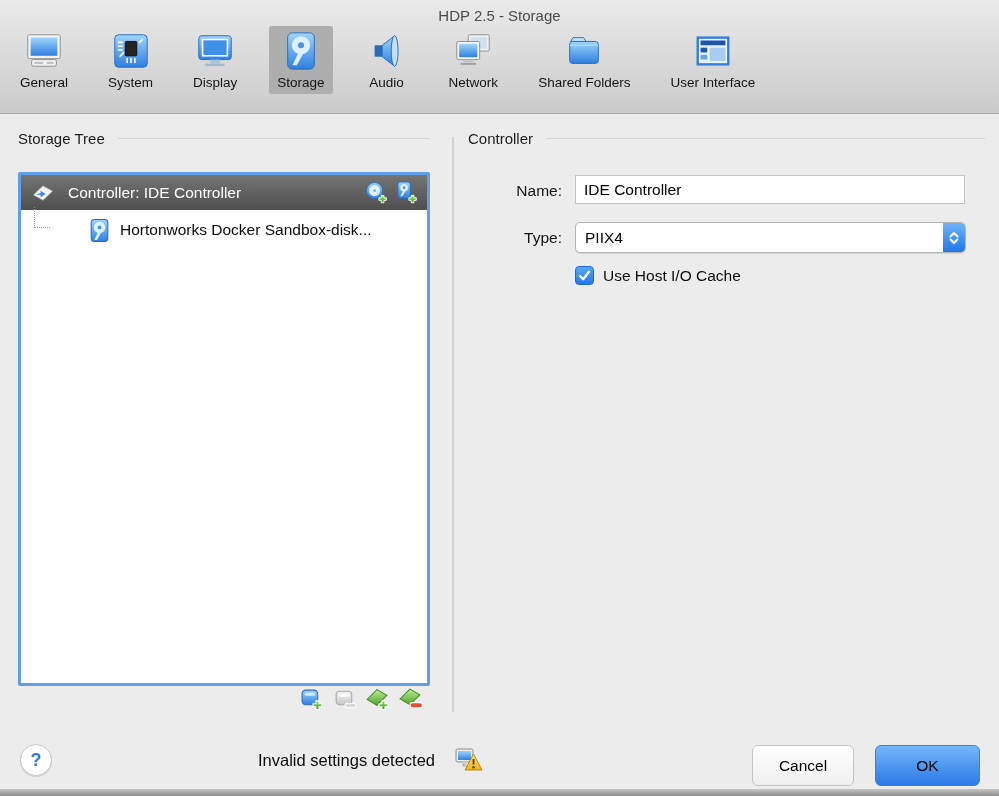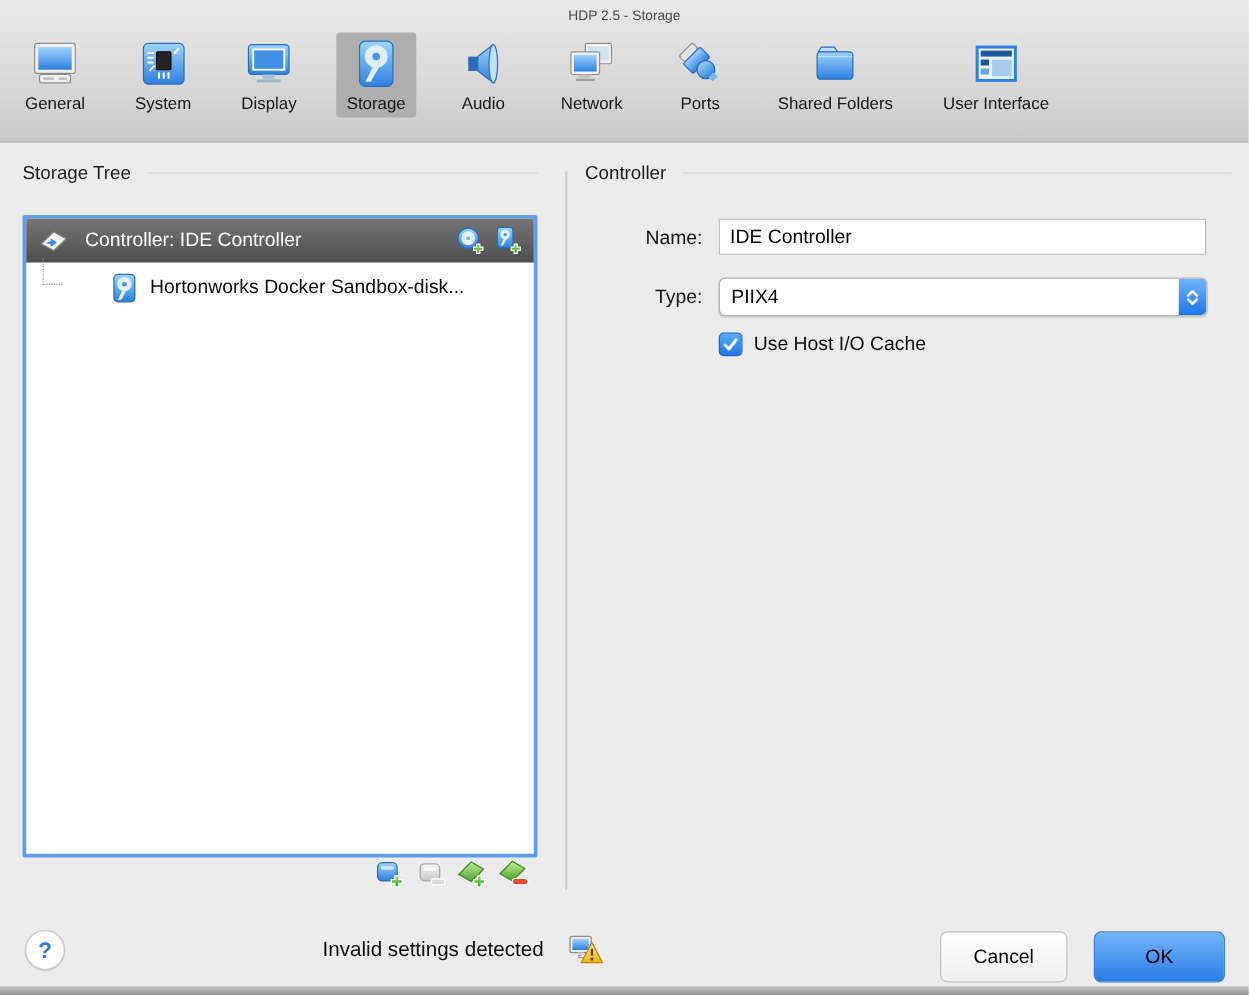--- a/index.html
+++ b/index.html
@@ -4,21 +4,21 @@
 <style>
   html,body{margin:0;padding:0;}
   body{
     width:999px;height:796px;position:relative;overflow:hidden;
     font-family:"Liberation Sans",sans-serif;background:#ececec;
   }
   
   .titlebar{position:absolute;left:0;top:0;width:999px;height:114px;
     background:linear-gradient(#eaeaea,#cbcbcb);border-bottom:1px solid #a9a9a9;box-sizing:border-box;}
   .win-title{position:absolute;top:7px;left:0;width:100%;text-align:center;
-    font-size:11px;color:#4a4a4a;}
+    font-size:15px;color:#4a4a4a;}
   .toolbar{position:absolute;top:26px;left:12px;display:flex;gap:24px;align-items:flex-start;}
   .tb-item{display:flex;flex-direction:column;align-items:center;
     padding:3px 8px 4px;border-radius:3px;cursor:default;}
   .tb-item.selected{background:#aeaeae;text-align:center;}
   .tb-icon{width:44px;height:44px;display:flex;align-items:center;justify-content:center;}
   .tb-label{font-size:13.5px;color:#151515;margin-top:2px;white-space:nowrap;}
   
   .sect{position:absolute;display:flex;align-items:center;}
   .sect-label{font-size:15px;color:#1c1c1c;white-space:nowrap;}
   .sect-rule{flex:1;height:1px;background:#d4d4d4;margin-left:13px;}
@@ -189,33 +189,20 @@
             <rect x="19.5" y="7.5" width="17" height="12" fill="#cfe2f2"></rect>
             <rect x="5" y="12" width="24" height="19" rx="1.5" fill="#f2f2f2" stroke="#8f8f8f"></rect>
             <rect x="7.5" y="14.5" width="19" height="14" fill="url(#gBlue)"></rect>
             <rect x="12" y="31" width="10" height="3" fill="#c4c4c4"></rect>
             <path d="M9 35.5 h16" stroke="#9f9f9f" stroke-width="2"></path>
           </svg>
         </div>
         <div class="tb-label">Network</div>
       </div>
 
-      <div class="tb-item">
-        <div class="tb-icon">
-          <svg viewBox="0 0 44 44" width="42" height="42">
-            <g transform="rotate(-45 22 22)">
-              <rect x="14" y="5" width="16" height="7" rx="2" fill="#e4e4e4" stroke="#909090"></rect>
-              <rect x="12" y="12" width="20" height="12" rx="2" fill="url(#gBlue)" stroke="#2a6cb8"></rect>
-              <circle cx="22" cy="29" r="7.5" fill="url(#gBlue)" stroke="#2a6cb8"></circle>
-              <rect x="19" y="35" width="6" height="5" fill="#7fb5ea"></rect>
-            </g>
-          </svg>
-        </div>
-        <div class="tb-label">Ports</div>
-      </div>
 
       <div class="tb-item">
         <div class="tb-icon">
           <svg viewBox="0 0 44 44" width="42" height="42">
             <path d="M8 12 l2.5-4 h11 l3 4.5 z" fill="#bfe2fb" stroke="#2a6cb8"></path>
             <rect x="7" y="12" width="30" height="23" rx="3" fill="url(#gBlue)" stroke="#2a6cb8"></rect>
             <path d="M7.5 16 h29" stroke="#b5dcf8" stroke-width="1.2"></path>
           </svg>
         </div>
         <div class="tb-label">Shared Folders</div>

